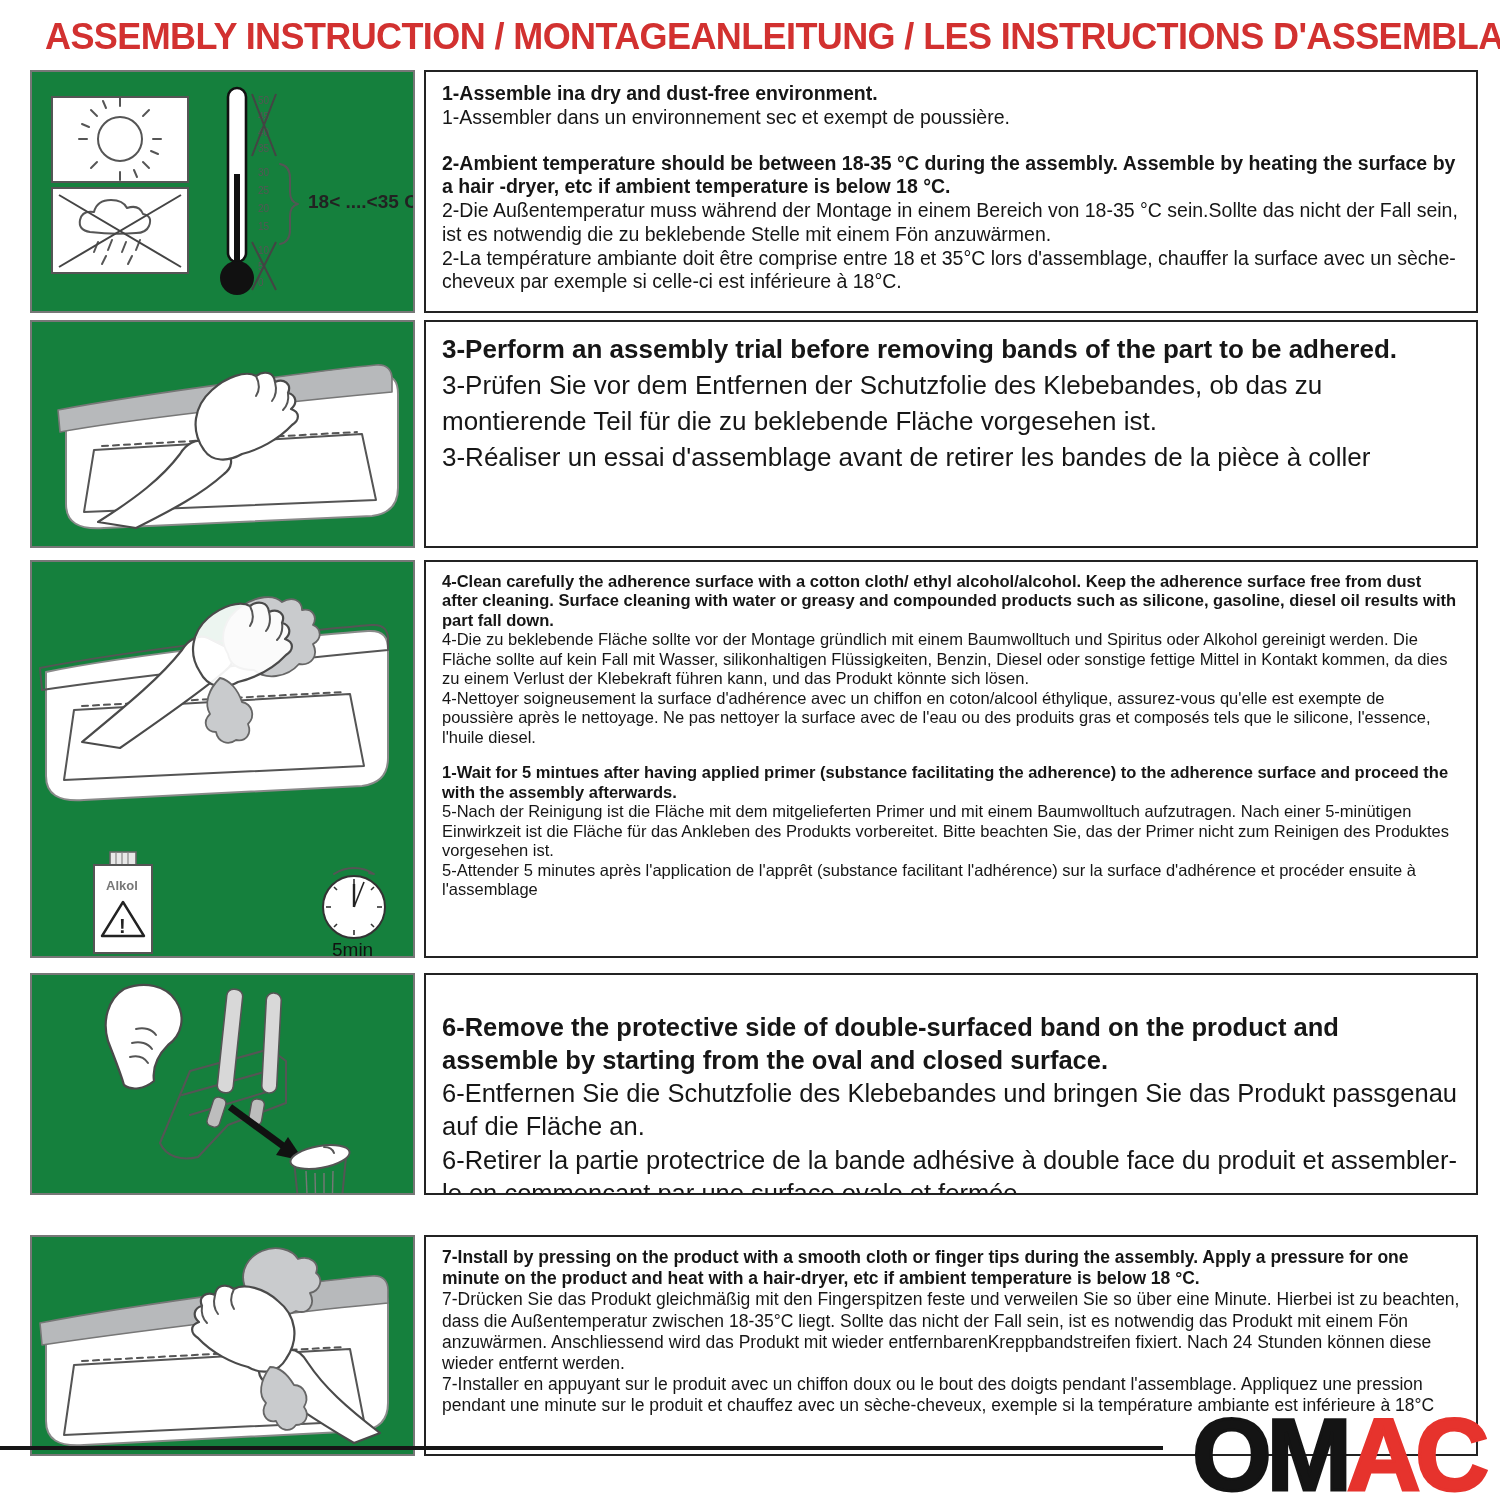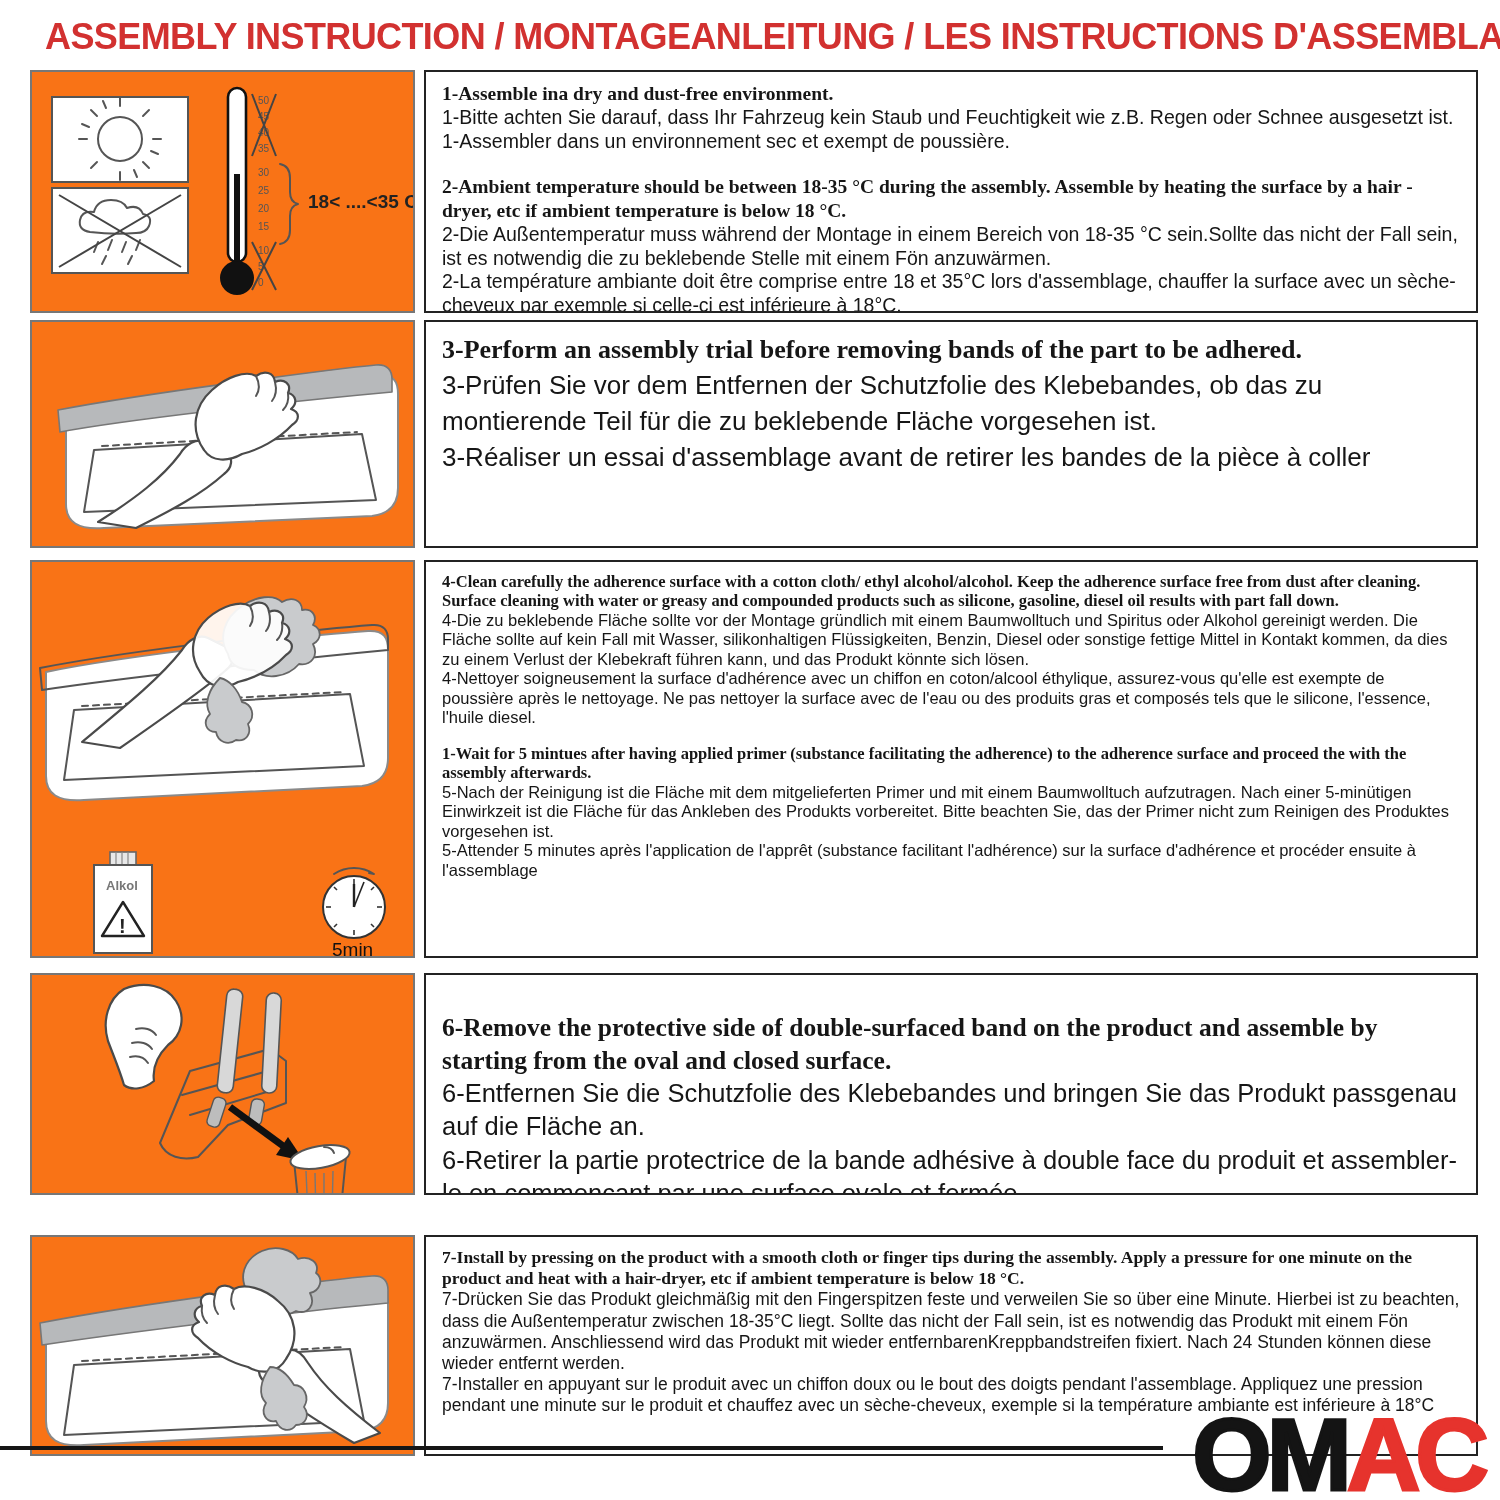--- a/index.html
+++ b/index.html
@@ -1,25 +1,25 @@
 <!DOCTYPE html>
 <html><head>
 <meta charset="utf-8">
 <style>
   html,body{margin:0;padding:0;background:#fff;}
   body{width:1500px;height:1500px;position:relative;font-family:"Liberation Sans",sans-serif;color:#161616;overflow:hidden;}
   .title{position:absolute;left:45px;top:16px;font-size:36px;font-weight:700;color:#d23130;letter-spacing:-0.6px;white-space:nowrap;}
   .row{position:absolute;left:0;width:1500px;}
   #r1{top:70px;height:243px;} #r2{top:320px;height:228px;} #r3{top:560px;height:398px;}
   #r4{top:973px;height:222px;} #r5{top:1227px;height:221px;margin-top:8px;}
-  .figbox{position:absolute;left:30px;top:0;width:385px;height:100%;border:2px solid #777;background:#f97316;box-sizing:border-box;}
+  .figbox{position:absolute;left:30px;top:0;width:385px;height:100%;border:2px solid #777;background:#15803d;box-sizing:border-box;}
   .figbox svg{display:block;width:100%;height:100%;}
   .textbox{position:absolute;left:424px;top:0;width:1054px;height:100%;border:2px solid #232323;background:#fff;box-sizing:border-box;padding:10px 16px;overflow:hidden;}
   .textbox p{margin:0;}
-  .b{font-weight:700;font-family:Liberation Serif, serif;}
+  .b{font-weight:700;}
   .gap{height:22px;}
   .t1 p{font-size:19.5px;line-height:1.22;}
   .t2{} .t2 p{font-size:26px;line-height:1.38;}
   .t3 p{font-size:16.5px;line-height:1.18;} .t3 .gap{height:16px;}
   .t4{padding-top:36px;} .t4 p{font-size:25.5px;line-height:1.3;}
   .t5 p{font-size:17.5px;line-height:1.21;}
   .footer-line{position:absolute;top:1446px;left:0;width:1163px;height:4px;background:#161616;}
   .logo{position:absolute;right:16px;top:1404px;font-size:102px;font-weight:700;letter-spacing:-5px;line-height:1;white-space:nowrap;-webkit-text-stroke:3px currentColor;}
   .logo .lb{color:#141414;-webkit-text-stroke:3px #141414;}
   .logo .lr{color:#e6332d;-webkit-text-stroke:3px #e6332d;}
@@ -91,21 +91,20 @@
           <line x1="220" y1="170" x2="244" y2="218" class="xmark"></line>
           <line x1="244" y1="170" x2="220" y2="218" class="xmark"></line>
         </g>
         <path class="ln" stroke="#333" d="M248,92 q10,2 10,14 l0,14 q0,10 8,12 q-8,2 -8,12 l0,14 q0,12 -10,14" fill="none"></path>
         <text x="276" y="136" font-size="19" font-weight="bold" fill="#222">18&lt; ....&lt;35 C</text>
       </g>
     </svg>
   </div>
   <div class="textbox t1">
     <p class="b">1-Assemble ina dry and dust-free environment.</p>
-    <p>1-Bitte achten Sie darauf, dass Ihr Fahrzeug kein Staub und Feuchtigkeit wie z.B. Regen oder Schnee ausgesetzt ist.</p>
     <p>1-Assembler dans un environnement sec et exempt de poussière.</p>
     <div class="gap"></div>
     <p class="b">2-Ambient temperature should be between 18-35 °C  during the assembly. Assemble by heating the surface by a hair -dryer, etc if ambient temperature is below 18 °C.</p>
     <p>2-Die Außentemperatur muss während der Montage in einem Bereich von 18-35 °C  sein.Sollte das nicht der Fall sein, ist es notwendig die zu beklebende Stelle mit einem Fön anzuwärmen.</p>
     <p>2-La température ambiante doit être comprise entre 18 et 35°C lors d'assemblage, chauffer la surface avec un sèche-cheveux par exemple si celle-ci est inférieure à 18°C.</p>
   </div>
 </div>
 
 <div class="row" id="r2">
   <div class="figbox">

